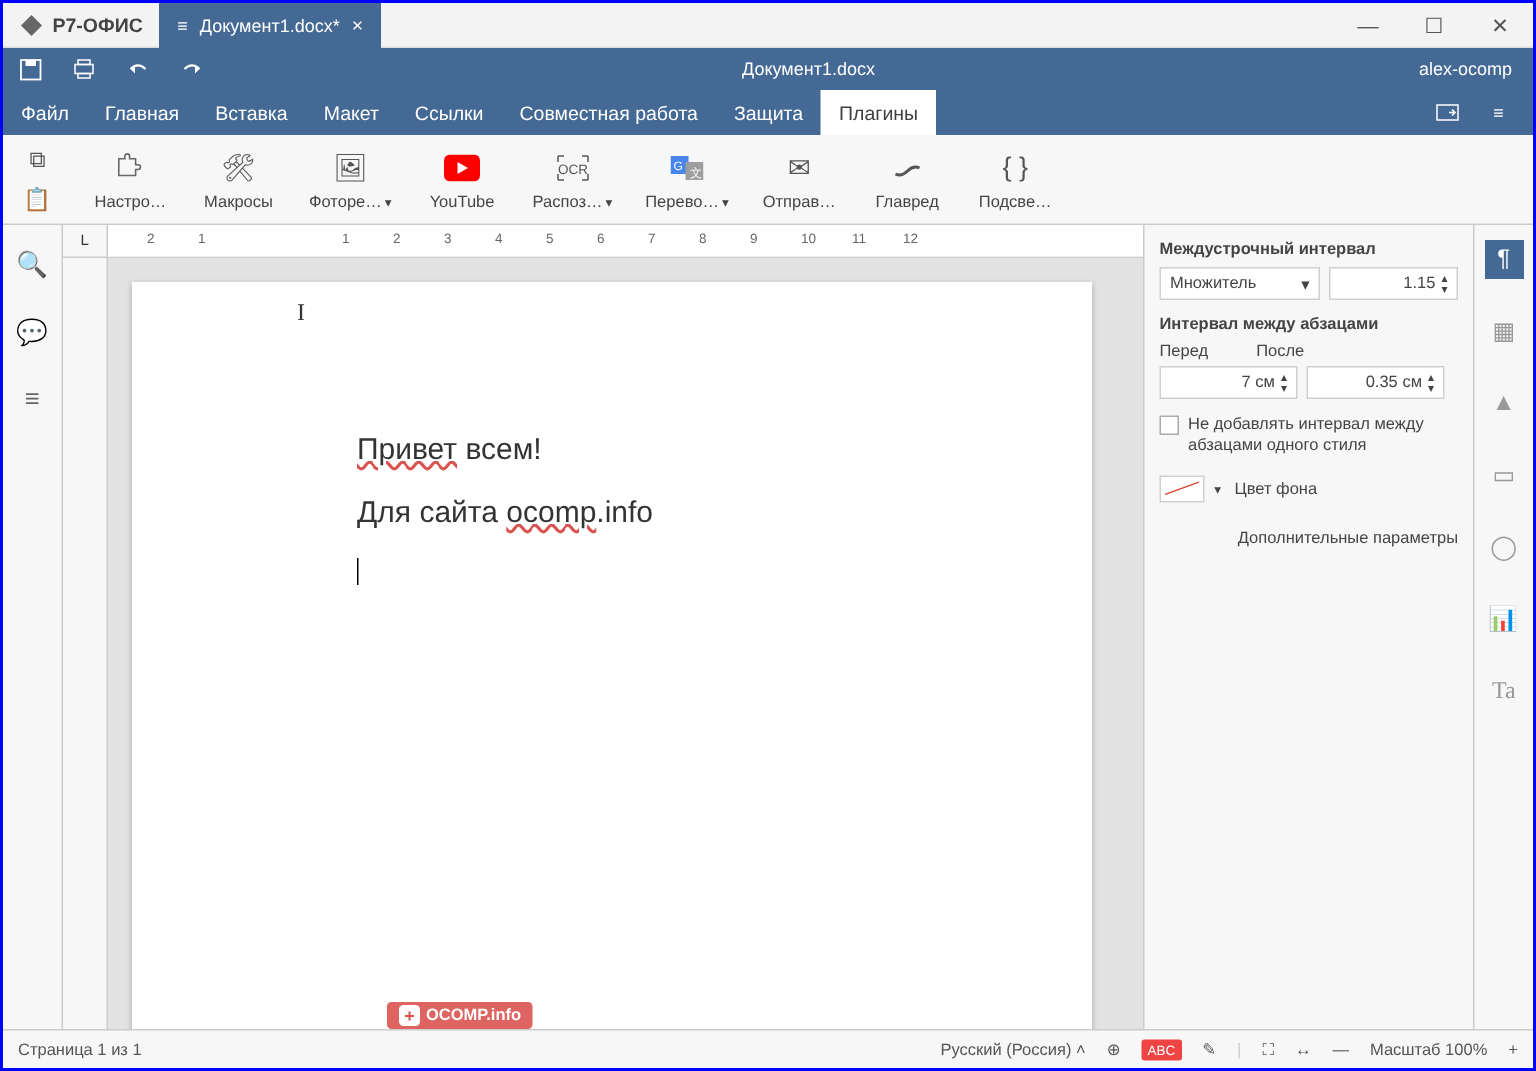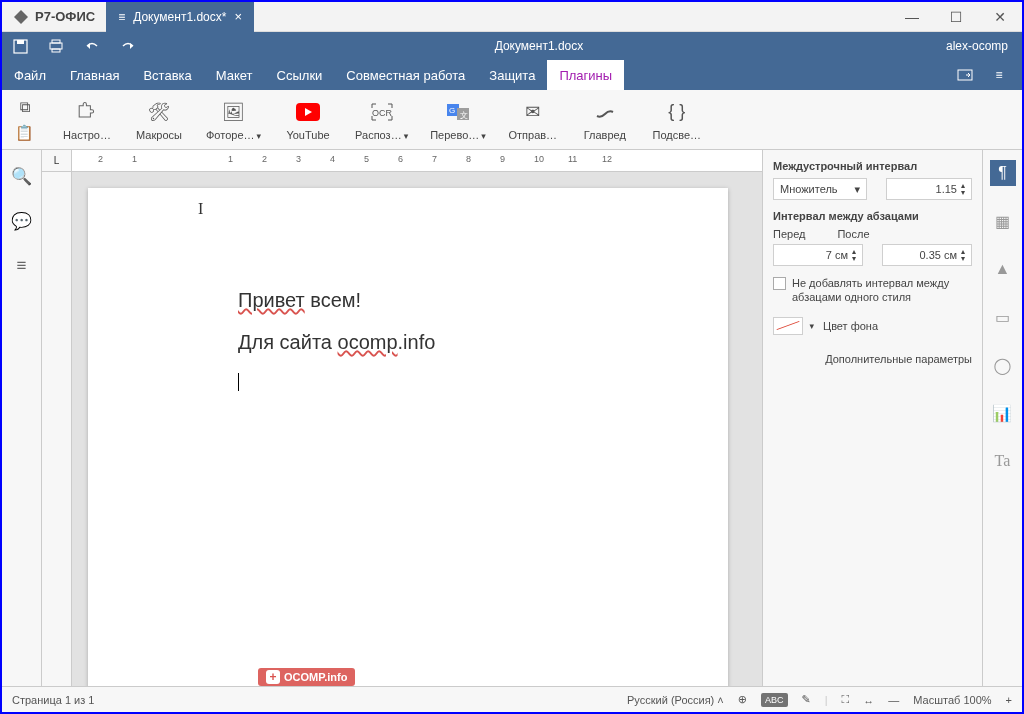--- a/index.html
+++ b/index.html
@@ -9,21 +9,21 @@
 .doctab{height:30px;background:#446995;color:#fff;display:flex;align-items:center;padding:0 12px;gap:8px;font-size:12px}
 .doctab .close{font-size:13px}
 .winctrl{margin-left:auto;display:flex}
 .winctrl div{width:44px;height:30px;display:flex;align-items:center;justify-content:center;font-size:14px;color:#555}
 .topbar{background:#446995;color:#fff;height:28px;display:flex;align-items:center}
 .topbar .tbtn{width:36px;height:28px;display:flex;align-items:center;justify-content:center}
 .doc-title{flex:1;text-align:center;font-size:12px}
 .user{padding:0 14px;font-size:12px}
 .menubar{background:#446995;color:#fff;height:30px;display:flex;align-items:center;}
 .menubar .mitem{padding:0 12px;height:30px;display:flex;align-items:center;font-size:13px}
-.menubar .mitem.active{background:#fff;color:#a21caf}
+.menubar .mitem.active{background:#fff;color:#404040}
 .menubar .right{margin-left:auto;display:flex;padding-right:6px}
 .menubar .right div{width:34px;height:30px;display:flex;align-items:center;justify-content:center;color:#fff}
 .ribbon{height:60px;background:#f7f7f7;border-bottom:1px solid #cbcbcb;display:flex;align-items:center;padding:0 8px;gap:22px}
 .rgroup{display:flex;flex-direction:column;align-items:center;gap:4px;min-width:50px}
 .rgroup .ico{height:26px;display:flex;align-items:center;justify-content:center;font-size:18px;color:#555}
 .rgroup .lbl{font-size:11px;color:#444;white-space:nowrap}
 .rgroup .lbl .dd{font-size:9px;margin-left:2px}
 .rgroup.stack{gap:10px;min-width:30px}
 .rgroup.stack .ico{height:16px;font-size:15px}
 .main{flex:1;display:flex;min-height:0}
@@ -37,21 +37,21 @@
 .editbody{flex:1;display:flex;min-height:0}
 .vruler{width:30px;background:#f7f7f7;border-right:1px solid #cbcbcb}
 .page-area{flex:1;overflow:auto;background:#e2e2e2;padding:16px 0 0 16px}
 .page{width:640px;height:900px;background:#fff;box-shadow:0 1px 4px rgba(0,0,0,.25);padding:100px 0 0 150px;position:relative}
 .page .cursor-caret{position:absolute;left:110px;top:12px;font-size:16px;color:#333;font-family:serif}
 .doc-line{font-size:20px;font-family:Calibri,Arial;margin-bottom:18px}
 .underline-red{text-decoration:underline;text-decoration-color:#d9534f;text-decoration-style:wavy}
 .caret-line{width:1px;height:18px;background:#000;display:inline-block}
 .rightpanel{width:220px;background:#f7f7f7;border-left:1px solid #cbcbcb;padding:10px 10px;font-size:11px;color:#444}
 .rp-title{font-weight:bold;margin-bottom:6px;font-size:11px}
-.rp-row{display:flex;gap:19px;margin-bottom:10px}
+.rp-row{display:flex;gap:6px;margin-bottom:10px}
 .rp-select,.rp-input{border:1px solid #cfcfcf;background:#fff;height:22px;display:flex;align-items:center;padding:0 6px;font-size:11px}
 .rp-select{flex:1;justify-content:space-between}
 .rp-input{width:86px;justify-content:flex-end;gap:4px}
 .rp-sub{display:flex;gap:32px;margin-bottom:4px}
 .rp-check{display:flex;gap:6px;margin:0 0;line-height:1.3}
 .rp-check .box{width:13px;height:13px;border:1px solid #aaa;background:#fff;flex-shrink:0;margin-top:1px}
 .rp-color{display:flex;align-items:center;gap:10px;margin:12px 0}
 .rp-swatch{width:30px;height:18px;border:1px solid #cfcfcf;background:#fff;position:relative;display:flex;align-items:center;justify-content:center}
 .rp-swatch::before{content:"";position:absolute;width:24px;height:1px;background:#d43;transform:rotate(-20deg)}
 .rp-adv{margin-top:18px;font-size:11px;text-align:right}
@@ -303,21 +303,21 @@
         <span style="font-family:serif">Ta</span>
       </div>
   </div>
 </div>
 
 <div class="statusbar">
   <span>Страница 1 из 1</span>
   <div class="sp"></div>
   <span><span>Русский (Россия)</span> ˄</span>
   <span>⊕</span>
-  <span style="background:#737373;color:#fff;padding:2px 4px;border-radius:2px;font-size:9px">ABC</span>
+  <span style="background:#ef4444;color:#fff;padding:2px 4px;border-radius:2px;font-size:9px">ABC</span>
   <span>✎</span>
   <span style="color:#ccc">|</span>
   <span>⛶</span>
   <span>↔</span>
   <span>—</span>
   <span>Масштаб 100%</span>
   <span>+</span>
 </div>
 
 </body></html>

